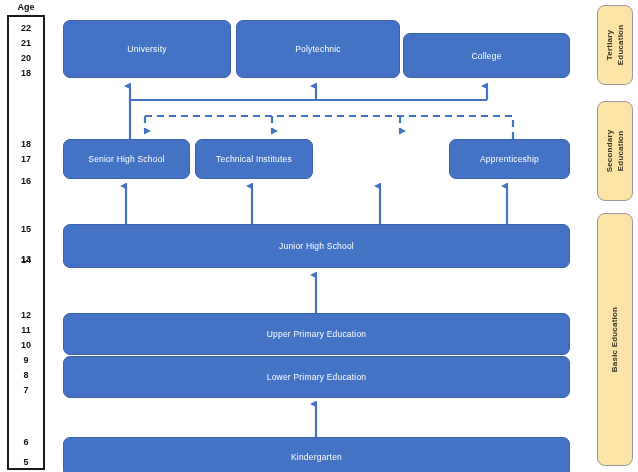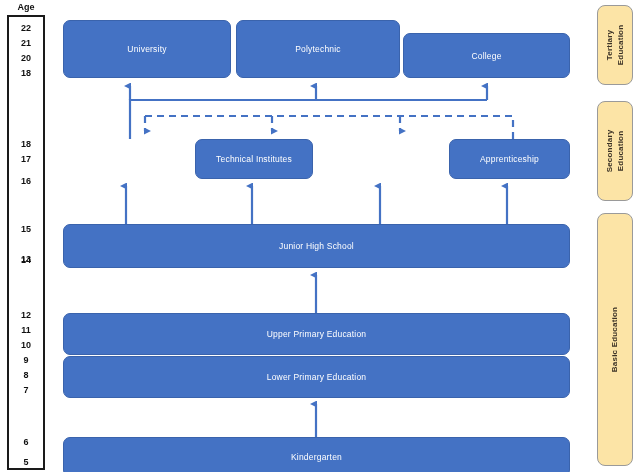--- a/index.html
+++ b/index.html
@@ -113,20 +113,21 @@
       <path d="M400,116 L400,131" marker-end="url(#ah-down)"></path>
     </g>
   </svg>
 
   <div class="node" style="left:63px;top:20px;width:168px;height:58px;">University</div>
 
   <div class="node" style="left:236px;top:20px;width:164px;height:58px;">Polytechnic</div>
 
   <div class="node" style="left:403px;top:33px;width:167px;height:45px;">College</div>
 
+  <div class="node" style="left:63px;top:139px;width:127px;height:40px;">Senior High School</div>
 
   <div class="node" style="left:195px;top:139px;width:118px;height:40px;">Technical Institutes</div>
 
 
   <div class="node" style="left:449px;top:139px;width:121px;height:40px;">Apprenticeship</div>
 
   <div class="node" style="left:63px;top:224px;width:507px;height:44px;">Junior High School</div>
 
   <div class="node" style="left:63px;top:313px;width:507px;height:42px;">Upper Primary Education</div>
 

